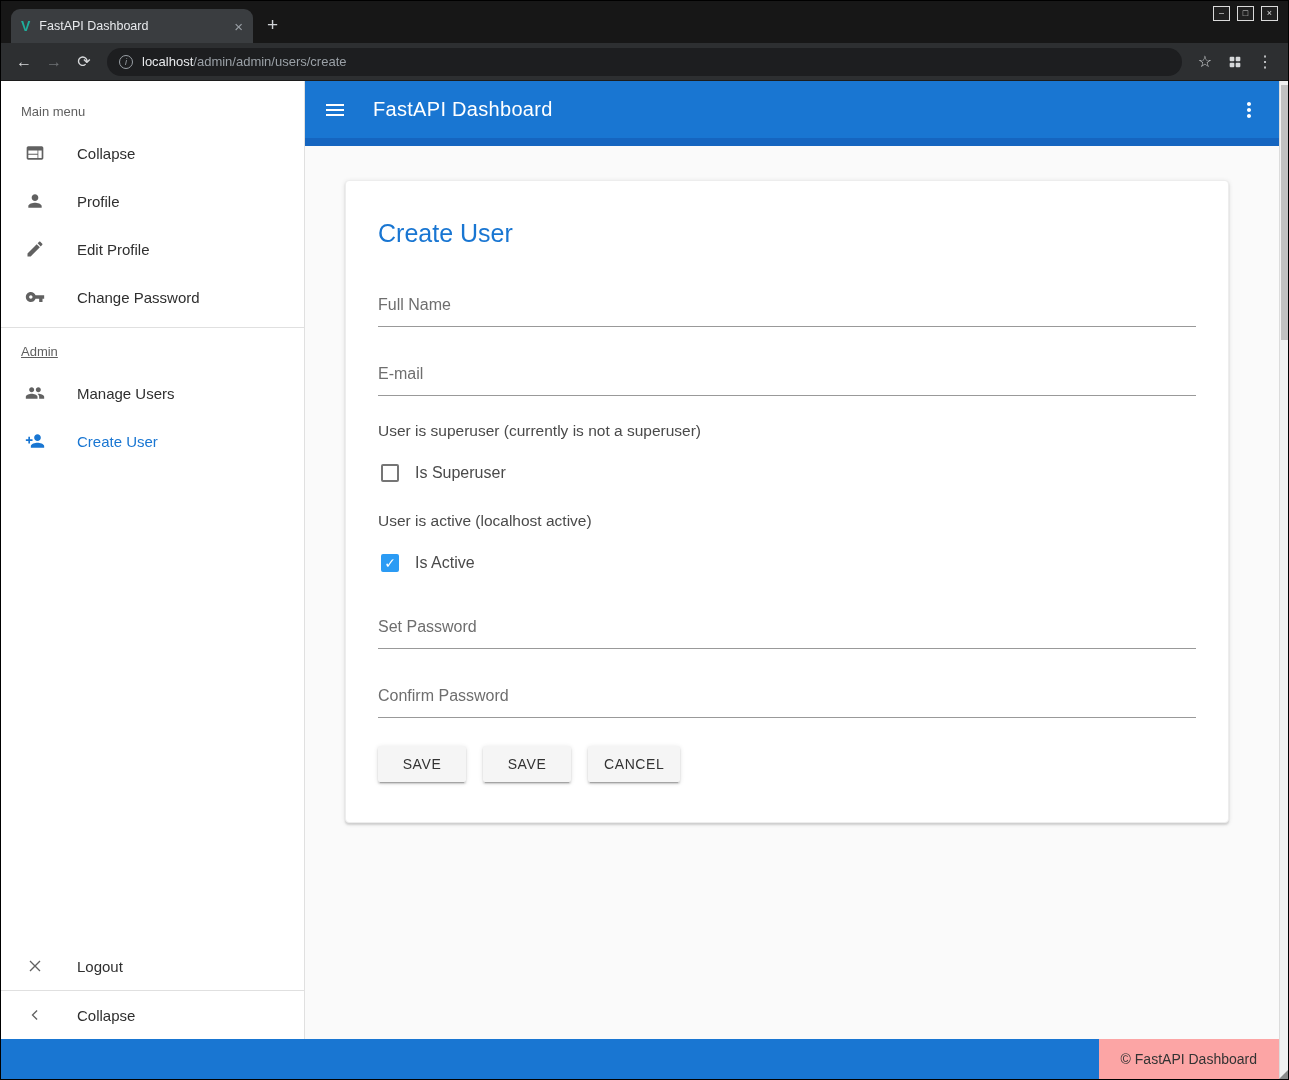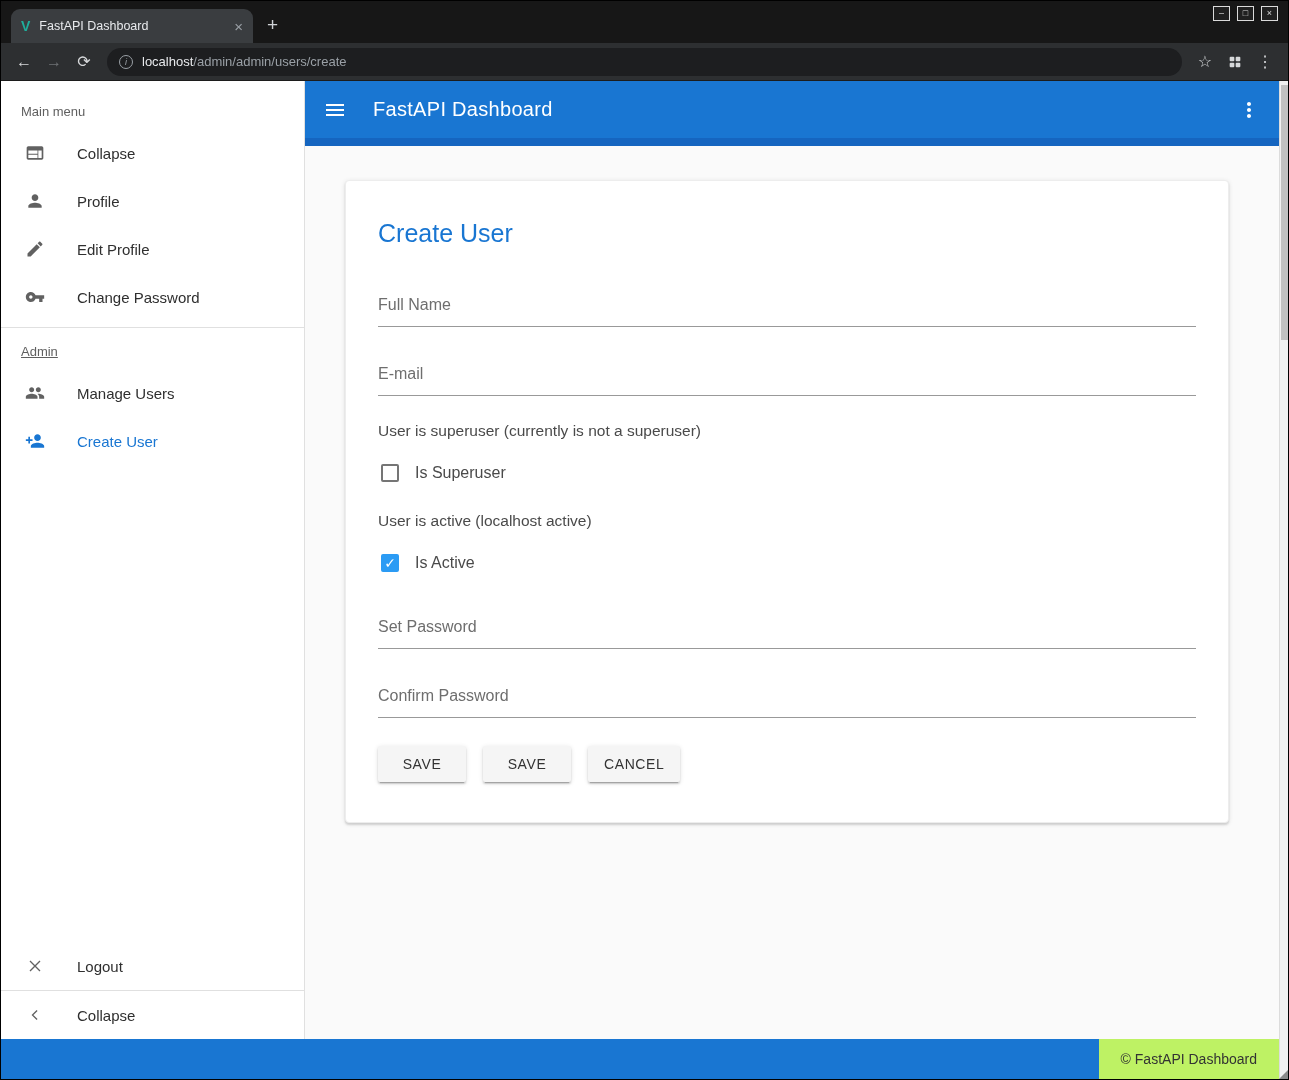--- a/index.html
+++ b/index.html
@@ -71,21 +71,21 @@
   .cb.checked { background: #2b9bf4; border-color: #2b9bf4; color: #fff; font-size: 14px; line-height: 1; }
   .cb-label { margin-left: 16px; font-size: 16px; color: #4a4a4a; }
 
   .btn-row { margin-top: 28px; display: flex; gap: 17px; }
   .btn { min-width: 88px; height: 36px; padding: 0 16px; background: #f5f5f5; border: none; border-radius: 2px;
          box-shadow: 0 3px 1px -2px rgba(0,0,0,.2), 0 2px 2px rgba(0,0,0,.14), 0 1px 5px rgba(0,0,0,.12);
          font-family: "Liberation Sans", sans-serif; font-size: 14px; font-weight: 500; letter-spacing: .6px; color: #333; cursor: pointer; }
 
   
   .footer { height: 40px; background: #1976d2; display: flex; justify-content: flex-end; align-items: stretch; flex: none; }
-  .footer-copy { background: #bef264; display: flex; align-items: center; padding: 0 22px; font-size: 14px; color: #333; }
+  .footer-copy { background: #fca5a5; display: flex; align-items: center; padding: 0 22px; font-size: 14px; color: #333; }
 
   
   .scrollbar { width: 9px; background: #f1f1f1; border-left: 1px solid #dcdcdc; position: relative; flex: none; }
   .sb-thumb { position: absolute; top: 4px; left: 1px; width: 7px; height: 255px; background: #c1c1c1; }
   .sb-grip { position: absolute; bottom: 0; right: 0; width: 0; height: 0;
              border-left: 9px solid transparent; border-bottom: 9px solid #8a8a8a; }
 </style>
 </head>
 <body>
 

